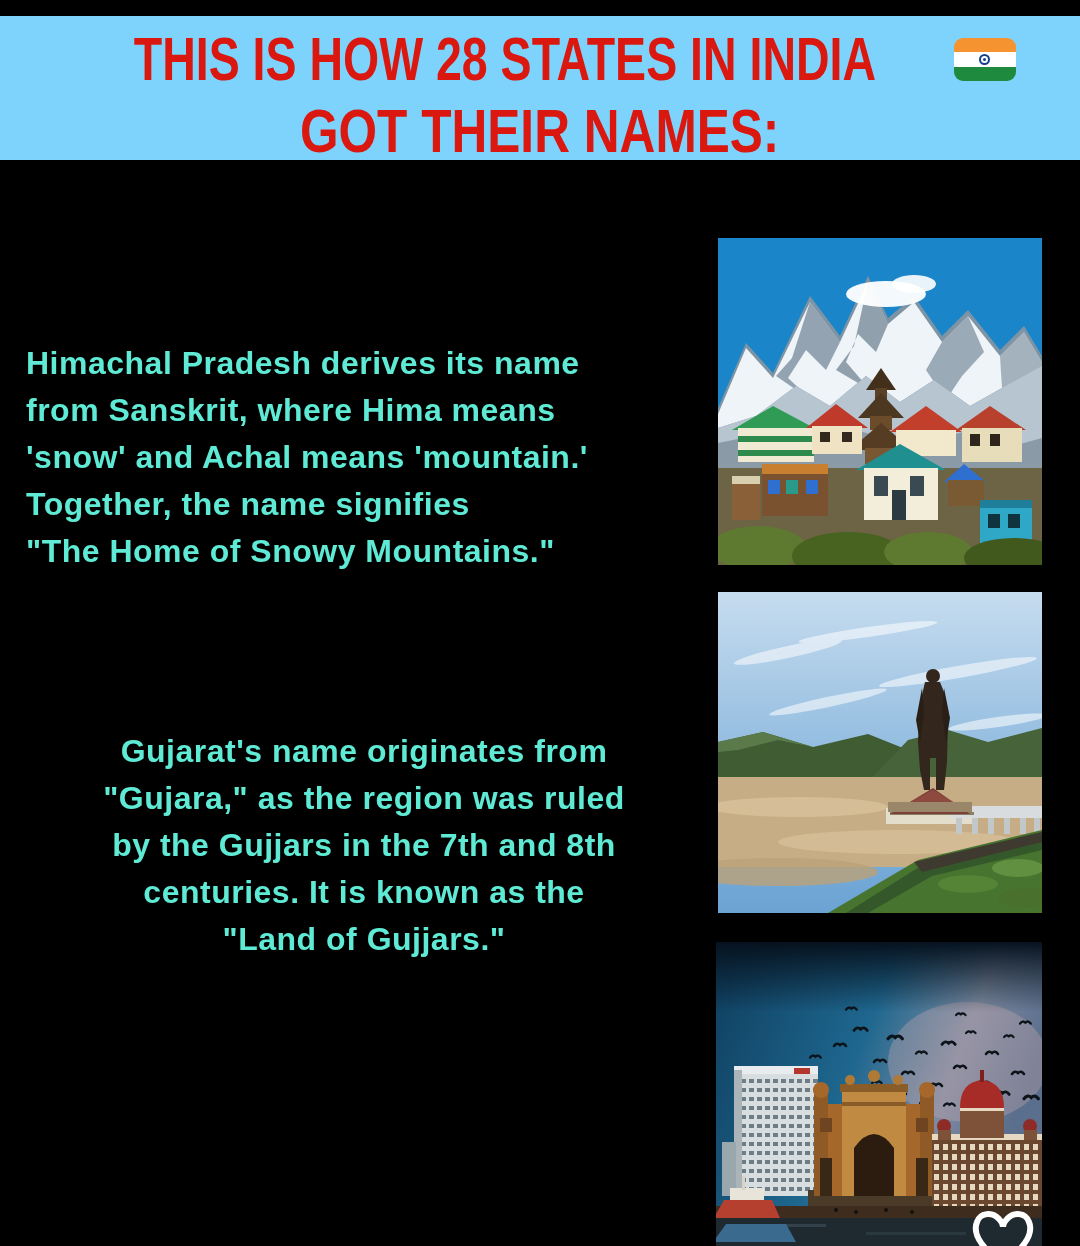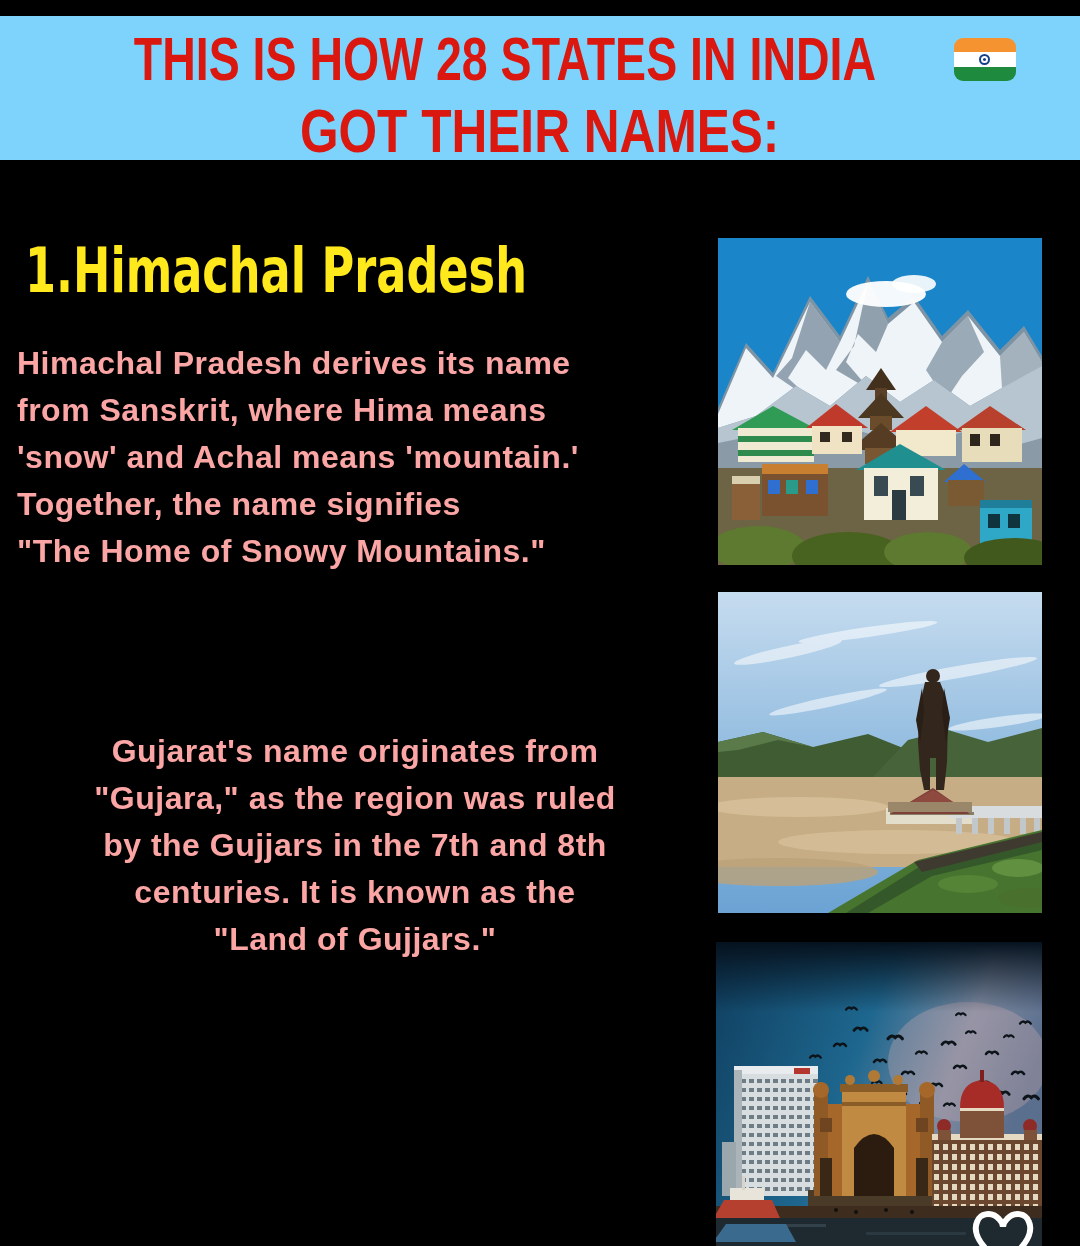--- a/index.html
+++ b/index.html
@@ -35,22 +35,22 @@
   }
   
   .sec-title {
     position:absolute; left:25px; color:#FFE81C;
     font-family:"DejaVu Sans", sans-serif; font-weight:bold;
     font-size:62px; line-height:62px; white-space:nowrap;
   }
   .sec-title .squish { display:inline-block; transform:scaleX(0.72); transform-origin:left center; }
   .t1 { top:240px; } .t2 { top:626px; } .t3 { top:1007px; }
   .sec-body {
-    position:absolute; left:17px; width:676px;
-    color:#fca5a5; font-weight:bold; font-size:32px; line-height:47px;
+    position:absolute; left:26px; width:676px;
+    color:#5eead4; font-weight:bold; font-size:32px; line-height:47px;
     letter-spacing:0.5px; white-space:pre-line;
   }
   .b1 { top:340px; } .b2 { top:728px;text-align:center; } .b3 { top:1096px; }
   
   .photo { position:absolute; overflow:hidden; background:#111; }
   .ph1 { left:718px; top:238px; width:324px; height:327px; }
   .ph2 { left:718px; top:592px; width:324px; height:321px; }
   .ph3 { left:716px; top:942px; width:326px; height:304px; }
   .photo svg { display:block; width:100%; height:100%; }
 </style>
@@ -64,23 +64,20 @@
       <span class="stretch">THIS IS HOW 28 STATES IN INDIA</span>
     </div>
     <span class="flag">
         <span class="chakra"></span>
       </span>
     <div class="banner-line l2">
       <span class="stretch">GOT THEIR NAMES:</span>
     </div>
   </header>
 
-  <h2 class="sec-title t1">
-    <span class="squish">1.Himachal Pradesh</span>
-  </h2>
   <p class="sec-body b1">Himachal Pradesh derives its name
 from Sanskrit, where Hima means
 'snow' and Achal means 'mountain.'
 Together, the name signifies
 "The Home of Snowy Mountains."</p>
 
   <figure class="photo ph1" aria-label="himachal-pradesh-snowy-mountains-village-photo">
     <svg viewBox="0 0 324 327" preserveAspectRatio="none">
       <rect width="324" height="327" fill="#1a86c9"></rect>
 

